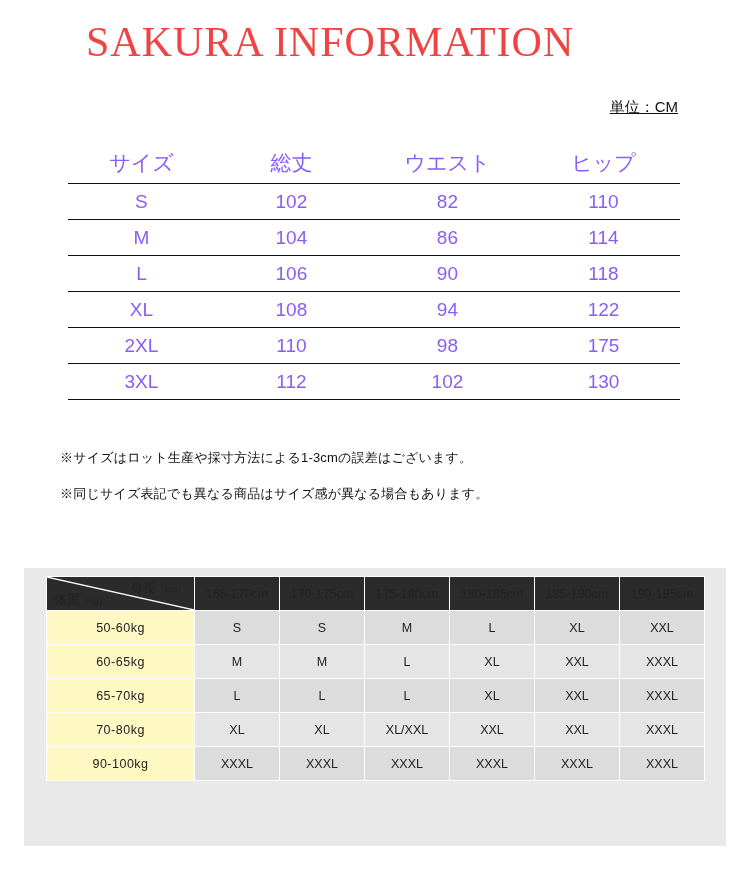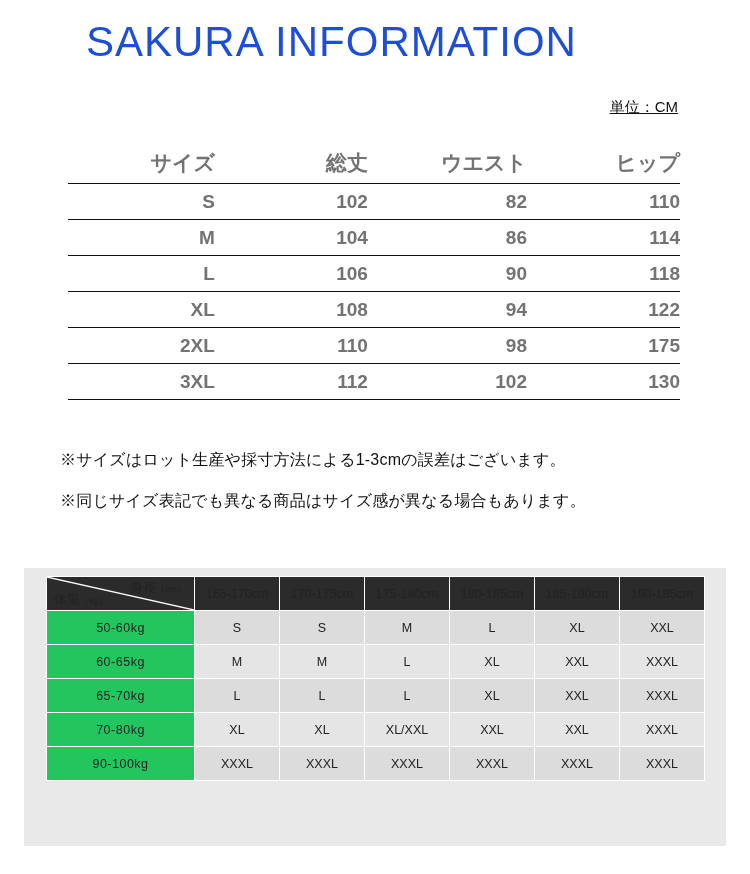--- a/index.html
+++ b/index.html
@@ -19,22 +19,22 @@
     width: 750px;
     height: 874px;
   }
   .title {
     position: absolute;
     top: 18px;
     left: 86px;
     font-size: 42px;
     letter-spacing: 1px;
     font-weight: 400;
-    color: #1d4ed8;
-    font-family: Liberation Sans, sans-serif;
+    color: #ef4444;
+    font-family: Liberation Serif, serif;
     white-space: nowrap;
   }
   .unit {
     position: absolute;
     top: 98px;
     right: 72px;
     font-size: 15px;
     color: #111;
     text-decoration: underline;
     white-space: nowrap;
@@ -44,24 +44,24 @@
   .size-table {
     position: absolute;
     top: 143px;
     left: 68px;
     width: 612px;
     border-collapse: collapse;
     table-layout: fixed;
   }
   .size-table th,
   .size-table td {
-    text-align: right;
-    font-weight: 700;
+    text-align: center;
+    font-weight: 400;
     font-size: 19px;
-    color: #737373;
+    color: #8b5cf6;
     padding: 0;
     height: 35px;
     vertical-align: middle;
   }
   .size-table thead th {
     font-size: 21px;
     height: 40px;
     border-bottom: 1.5px solid #111;
   }
   .size-table tbody td {
@@ -72,21 +72,21 @@
   .size-table col.c2 { width: 26%; }
   .size-table col.c3 { width: 25%; }
 
   .notes {
     position: absolute;
     left: 60px;
     top: 448px;
     width: 640px;
   }
   .note-line {
-    font-size: 16px;
+    font-size: 13px;
     color: #111;
     line-height: 1.55;
     margin-bottom: 16px;
     letter-spacing: 0.2px;
   }
 
   
   .chart-block {
     position: absolute;
     left: 24px;
@@ -143,21 +143,21 @@
   .corner-cell .sub {
     font-size: 9px;
   }
   .col-head {
     background: #2b2b2b;
     color: #ffffff;
     font-size: 12.5px;
     height: 40px;
   }
   .row-head {
-    background: #22c55e;
+    background: #fef9c3;
     color: #ffffff;
     font-size: 14px;
     font-weight: 700;
     letter-spacing: 0.5px;
   }
   .chart-table tbody tr:nth-child(odd) .cell { background: #dcdcdc; }
   .chart-table tbody tr:nth-child(even) .cell { background: #e5e5e5; }
   .cell { color: #333; }
 </style>
 </head>

